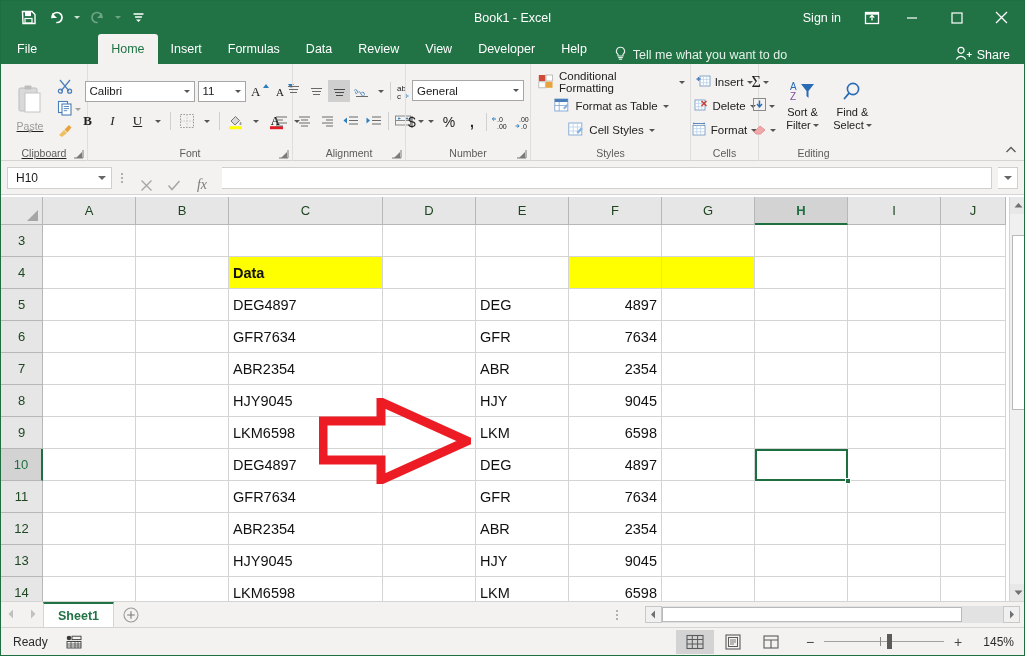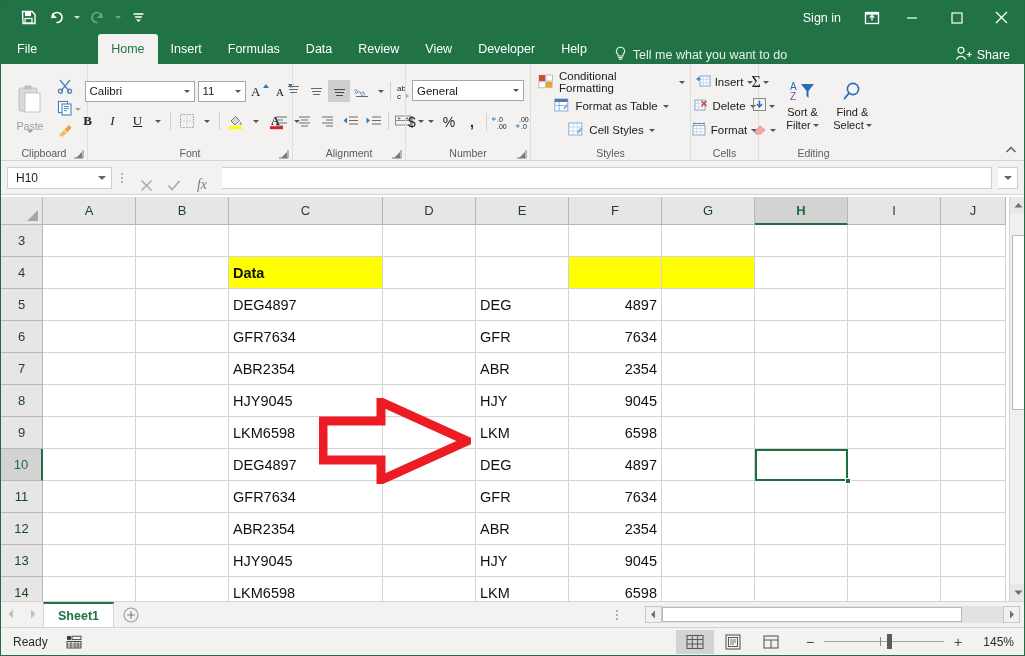--- a/index.html
+++ b/index.html
@@ -209,20 +209,21 @@
       <div class="caret dim">
           <i></i>
         </div>
       <div class="qbtn">
         <svg width="15" height="15" viewBox="0 0 15 15">
             <path d="M3 4h9M4.5 7h6" stroke="#fff" stroke-width="1.3" stroke-linecap="round"></path>
             <path d="M5 9.5 L7.5 12 L10 9.5 Z" fill="#fff"></path>
           </svg>
       </div>
     </div>
+    <div class="title-center">Book1 - Excel</div>
     <div class="tb-right">
       <div class="signin">Sign in</div>
       <div class="ribbondisp">
         <svg width="16" height="16" viewBox="0 0 16 16">
             <rect x="1.5" y="2.5" width="13" height="11" fill="none" stroke="#fff" stroke-width="1.3"></rect>
             <path d="M8 10.5 L8 5.5 M5.7 7.6 L8 5.3 L10.3 7.6" stroke="#fff" stroke-width="1.3" fill="none"></path>
             <rect x="1.5" y="2.5" width="13" height="2.2" fill="#fff"></rect>
           </svg>
       </div>
       <div class="wbtn">
@@ -269,21 +270,21 @@
             <path d="M1.4 13.5 A4.9 4.9 0 0 1 10.6 13.5" fill="none" stroke="#fff" stroke-width="1.2"></path>
             <path d="M12.3 8.5h4M14.3 6.5v4" stroke="#fff" stroke-width="1.2" stroke-linecap="round"></path>
           </svg>
       </span>
       <span>Share</span>
     </div>
   </div>
 
   <div class="ribbon">
 
-    <div class="group" style="width:86px;">
+    <div class="group" style="width:86px;text-decoration:underline;">
       <div class="body clip">
         <div class="pastecol">
           <span>
             <svg width="30" height="32" viewBox="0 0 30 32">
                 <rect x="4" y="4" width="18" height="23" rx="1.5" fill="#d9d9d9" stroke="#bdbdbd"></rect>
                 <rect x="9.5" y="1.5" width="7" height="4" rx="1" fill="#bdbdbd"></rect>
                 <rect x="10" y="9" width="15" height="19" fill="#fff" stroke="#c4c4c4"></rect>
               </svg>
           </span>
           <span class="pl">Paste</span>

